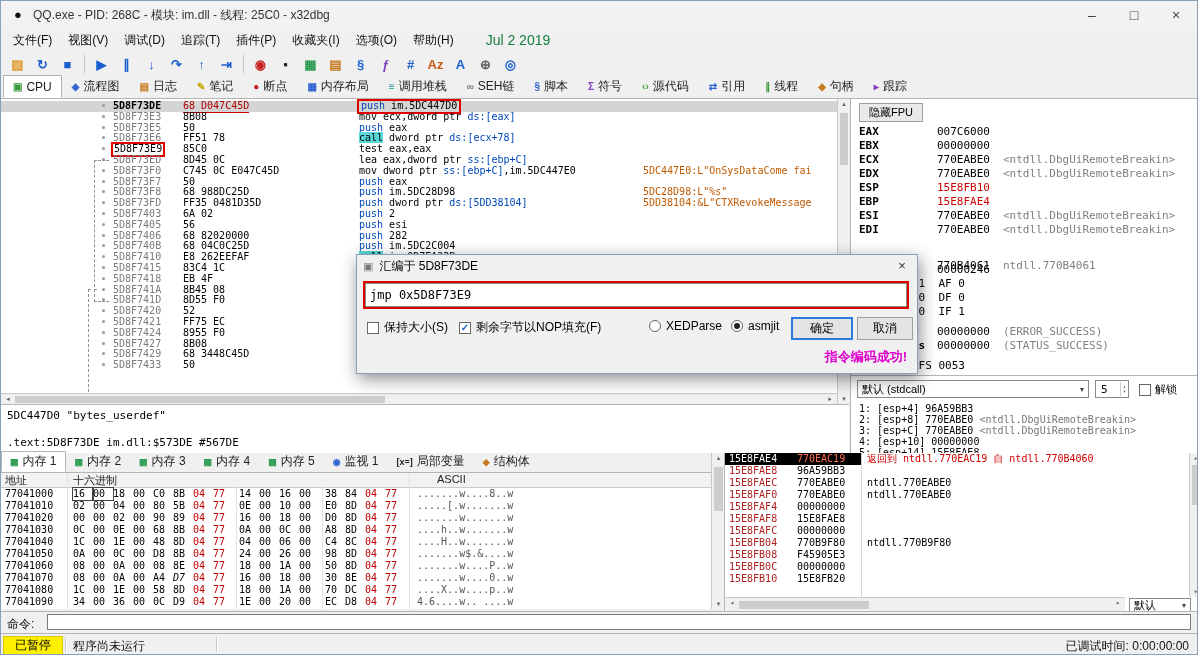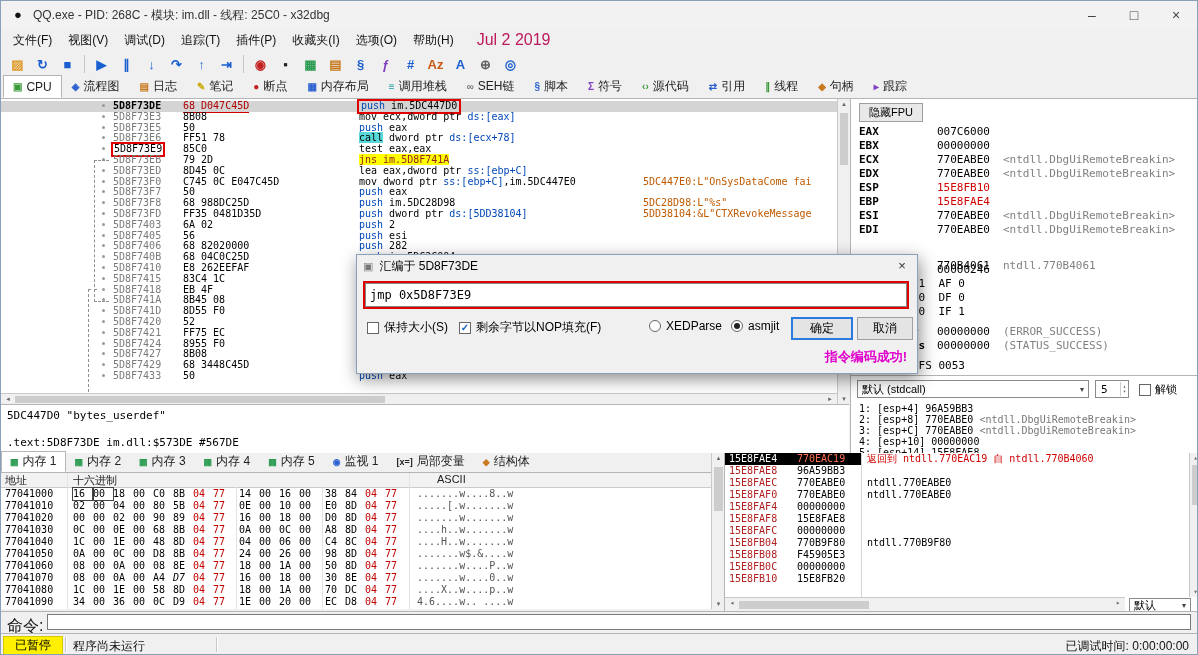--- a/index.html
+++ b/index.html
@@ -8,21 +8,21 @@
   .mono{font-family:"DejaVu Sans Mono",monospace;}
   
   .titlebar{position:absolute;left:0;top:0;width:100%;height:28px;background:#f2f2f2;border-bottom:1px solid #d9d9d9;display:flex;align-items:center;}
   .app-icon{width:18px;height:18px;margin:0 6px 0 8px;color:#111;font-size:13px;line-height:18px;text-align:center;}
   .title-text{font-size:12px;color:#333;white-space:nowrap;}
   .win-controls{margin-left:auto;display:flex;}
   .win-btn{width:42px;height:27px;text-align:center;line-height:27px;font-size:14px;color:#444;}
   
   .menubar{position:absolute;left:0;top:28px;width:100%;height:22px;background:#f0f0f0;display:flex;align-items:center;padding-left:4px;}
   .menu-item{padding:0 8px;font-size:12px;color:#111;}
-  .menu-date{margin-left:15px;font-size:16px;color:#be185d;}
+  .menu-date{margin-left:24px;font-size:14px;color:#15803d;}
   
   .toolbar{position:absolute;left:0;top:50px;width:100%;height:26px;background:#f0f0f0;border-bottom:1px solid #d5d5d5;display:flex;align-items:center;padding-left:4px;}
   .tb-icon{width:23px;height:22px;margin:0 1px;display:flex;align-items:center;justify-content:center;font-size:13px;font-weight:bold;}
   .tb-sep{width:1px;height:18px;background:#c5c5c5;margin:0 4px;}
   
   .tabbar{position:absolute;left:0;top:76px;width:100%;height:22px;background:#f0f0f0;border-bottom:1px solid #b5b5b5;display:flex;align-items:flex-end;padding-left:2px;box-sizing:border-box;}
   .tab{height:21px;display:flex;align-items:center;gap:4px;padding:0 9px;font-size:12px;color:#222;border:1px solid transparent;white-space:nowrap;}
   .tab.active{background:#fff;border:1px solid #b5b5b5;border-bottom:1px solid #fff;}
   .tab-ic{font-size:10px;font-weight:bold;}
   
@@ -97,21 +97,21 @@
   .st-val{position:absolute;left:72px;color:#000;}
   .st-row.sel .st-addr{color:#fff;}
   .st-row.sel .st-val{color:#ff7050;}
   .st-comm{position:absolute;left:142px;color:#000;}
   .st-comm.red{color:#d00000;}
   .st-comm.teal{color:#008b8b;}
   .st-div{position:absolute;left:136px;top:0;height:144px;border-left:1px solid #d5d5d5;}
   .st-combo{position:absolute;left:404px;top:145px;width:62px;height:15px;background:#fff;border:1px solid #8a8a8a;font-size:11px;font-family:"Liberation Sans",sans-serif;display:flex;align-items:center;padding:0 4px;box-sizing:border-box;}
   
   #cmdrow{position:absolute;left:0;top:610px;width:100%;height:22px;background:#f0f0f0;border-top:1px solid #b5b5b5;box-sizing:border-box;}
-  .cmd-label{position:absolute;left:6px;top:4px;font-size:16px;color:#111;}
+  .cmd-label{position:absolute;left:6px;top:4px;font-size:12px;color:#111;}
   .cmd-input{position:absolute;left:46px;top:2px;width:1144px;height:16px;background:#fff;border:1px solid #7a7a7a;font-family:"DejaVu Sans Mono",monospace;font-size:11px;padding:0 3px;box-sizing:border-box;}
   #statusbar{position:absolute;left:0;top:632px;width:100%;height:23px;background:#f0f0f0;border-top:1px solid #b5b5b5;box-sizing:border-box;}
   .badge{position:absolute;left:2px;top:2px;width:58px;height:17px;background:#fef000;border:1px solid #d8c800;color:#000;font-size:12px;display:flex;align-items:center;justify-content:center;}
   .sb-sep{position:absolute;top:3px;width:1px;height:15px;background:#c8c8c8;border-right:1px solid #fff;}
   .sb-msg{position:absolute;left:72px;top:4px;font-size:12px;color:#111;}
   .sb-time{position:absolute;right:8px;top:4px;font-size:12px;color:#111;}
   
   #dialog{position:absolute;left:355px;top:253px;width:560px;height:118px;background:#f0f0f0;border:1px solid #8aa0b8;box-shadow:2px 5px 16px rgba(0,0,0,.45);z-index:40;}
   .dlg-title{height:22px;display:flex;align-items:center;padding-left:6px;font-size:12px;color:#000;}
   .dlg-ic{margin-right:6px;color:#777;font-size:11px;}
@@ -239,21 +239,20 @@
         <span>跟踪</span>
       </div>
     </div>
 
   <div id="disasm">
       <div class="dis-row sel"><span class="dot"></span><span class="c-addr cur">5D8F73DE</span><span class="c-bytes patched">68 D047C45D</span><span class="c-instr rb"><span class="mn-push">push</span> im.5DC447D0</span></div>
       <div class="dis-row"><span class="dot"></span><span class="c-addr">5D8F73E3</span><span class="c-bytes">8B08</span><span class="c-instr"><span class="">mov</span> ecx,dword ptr <span class="op-mem">ds:[eax]</span></span></div>
       <div class="dis-row"><span class="dot"></span><span class="c-addr">5D8F73E5</span><span class="c-bytes">50</span><span class="c-instr"><span class="mn-push">push</span> eax</span></div>
       <div class="dis-row"><span class="dot"></span><span class="c-addr">5D8F73E6</span><span class="c-bytes">FF51 78</span><span class="c-instr"><span class="mn-call">call</span> dword ptr <span class="op-mem">ds:[ecx+78]</span></span></div>
       <div class="dis-row"><span class="dot"></span><span class="c-addr rb-addr">5D8F73E9</span><span class="c-bytes">85C0</span><span class="c-instr"><span class="">test</span> eax,eax</span></div>
-      <div class="dis-row"><span class="dot"></span><span class="c-addr">5D8F73EB</span><span class="c-bytes">79 2D</span><span class="c-instr"><span class="jmp-hl">jns im.5D8F741A</span></span></div>
       <div class="dis-row"><span class="dot"></span><span class="c-addr">5D8F73ED</span><span class="c-bytes">8D45 0C</span><span class="c-instr"><span class="">lea</span> eax,dword ptr <span class="op-mem">ss:[ebp+C]</span></span></div>
       <div class="dis-row"><span class="dot"></span><span class="c-addr">5D8F73F0</span><span class="c-bytes">C745 0C E047C45D</span><span class="c-instr"><span class="">mov</span> dword ptr <span class="op-mem">ss:[ebp+C]</span>,im.5DC447E0</span><span class="c-comm">5DC447E0:L"OnSysDataCome fai</span></div>
       <div class="dis-row"><span class="dot"></span><span class="c-addr">5D8F73F7</span><span class="c-bytes">50</span><span class="c-instr"><span class="mn-push">push</span> eax</span></div>
       <div class="dis-row"><span class="dot"></span><span class="c-addr">5D8F73F8</span><span class="c-bytes">68 988DC25D</span><span class="c-instr"><span class="mn-push">push</span> im.5DC28D98</span><span class="c-comm">5DC28D98:L"%s"</span></div>
       <div class="dis-row"><span class="dot"></span><span class="c-addr">5D8F73FD</span><span class="c-bytes">FF35 0481D35D</span><span class="c-instr"><span class="mn-push">push</span> dword ptr <span class="op-mem">ds:[5DD38104]</span></span><span class="c-comm">5DD38104:&amp;L"CTXRevokeMessage</span></div>
       <div class="dis-row"><span class="dot"></span><span class="c-addr">5D8F7403</span><span class="c-bytes">6A 02</span><span class="c-instr"><span class="mn-push">push</span> 2</span></div>
       <div class="dis-row"><span class="dot"></span><span class="c-addr">5D8F7405</span><span class="c-bytes">56</span><span class="c-instr"><span class="mn-push">push</span> esi</span></div>
       <div class="dis-row"><span class="dot"></span><span class="c-addr">5D8F7406</span><span class="c-bytes">68 82020000</span><span class="c-instr"><span class="mn-push">push</span> 282</span></div>
       <div class="dis-row"><span class="dot"></span><span class="c-addr">5D8F740B</span><span class="c-bytes">68 04C0C25D</span><span class="c-instr"><span class="mn-push">push</span> im.5DC2C004</span></div>
       <div class="dis-row"><span class="dot"></span><span class="c-addr">5D8F7410</span><span class="c-bytes">E8 262EEFAF</span><span class="c-instr"><span class="mn-call">call</span> im.0D7EA23B</span></div>

